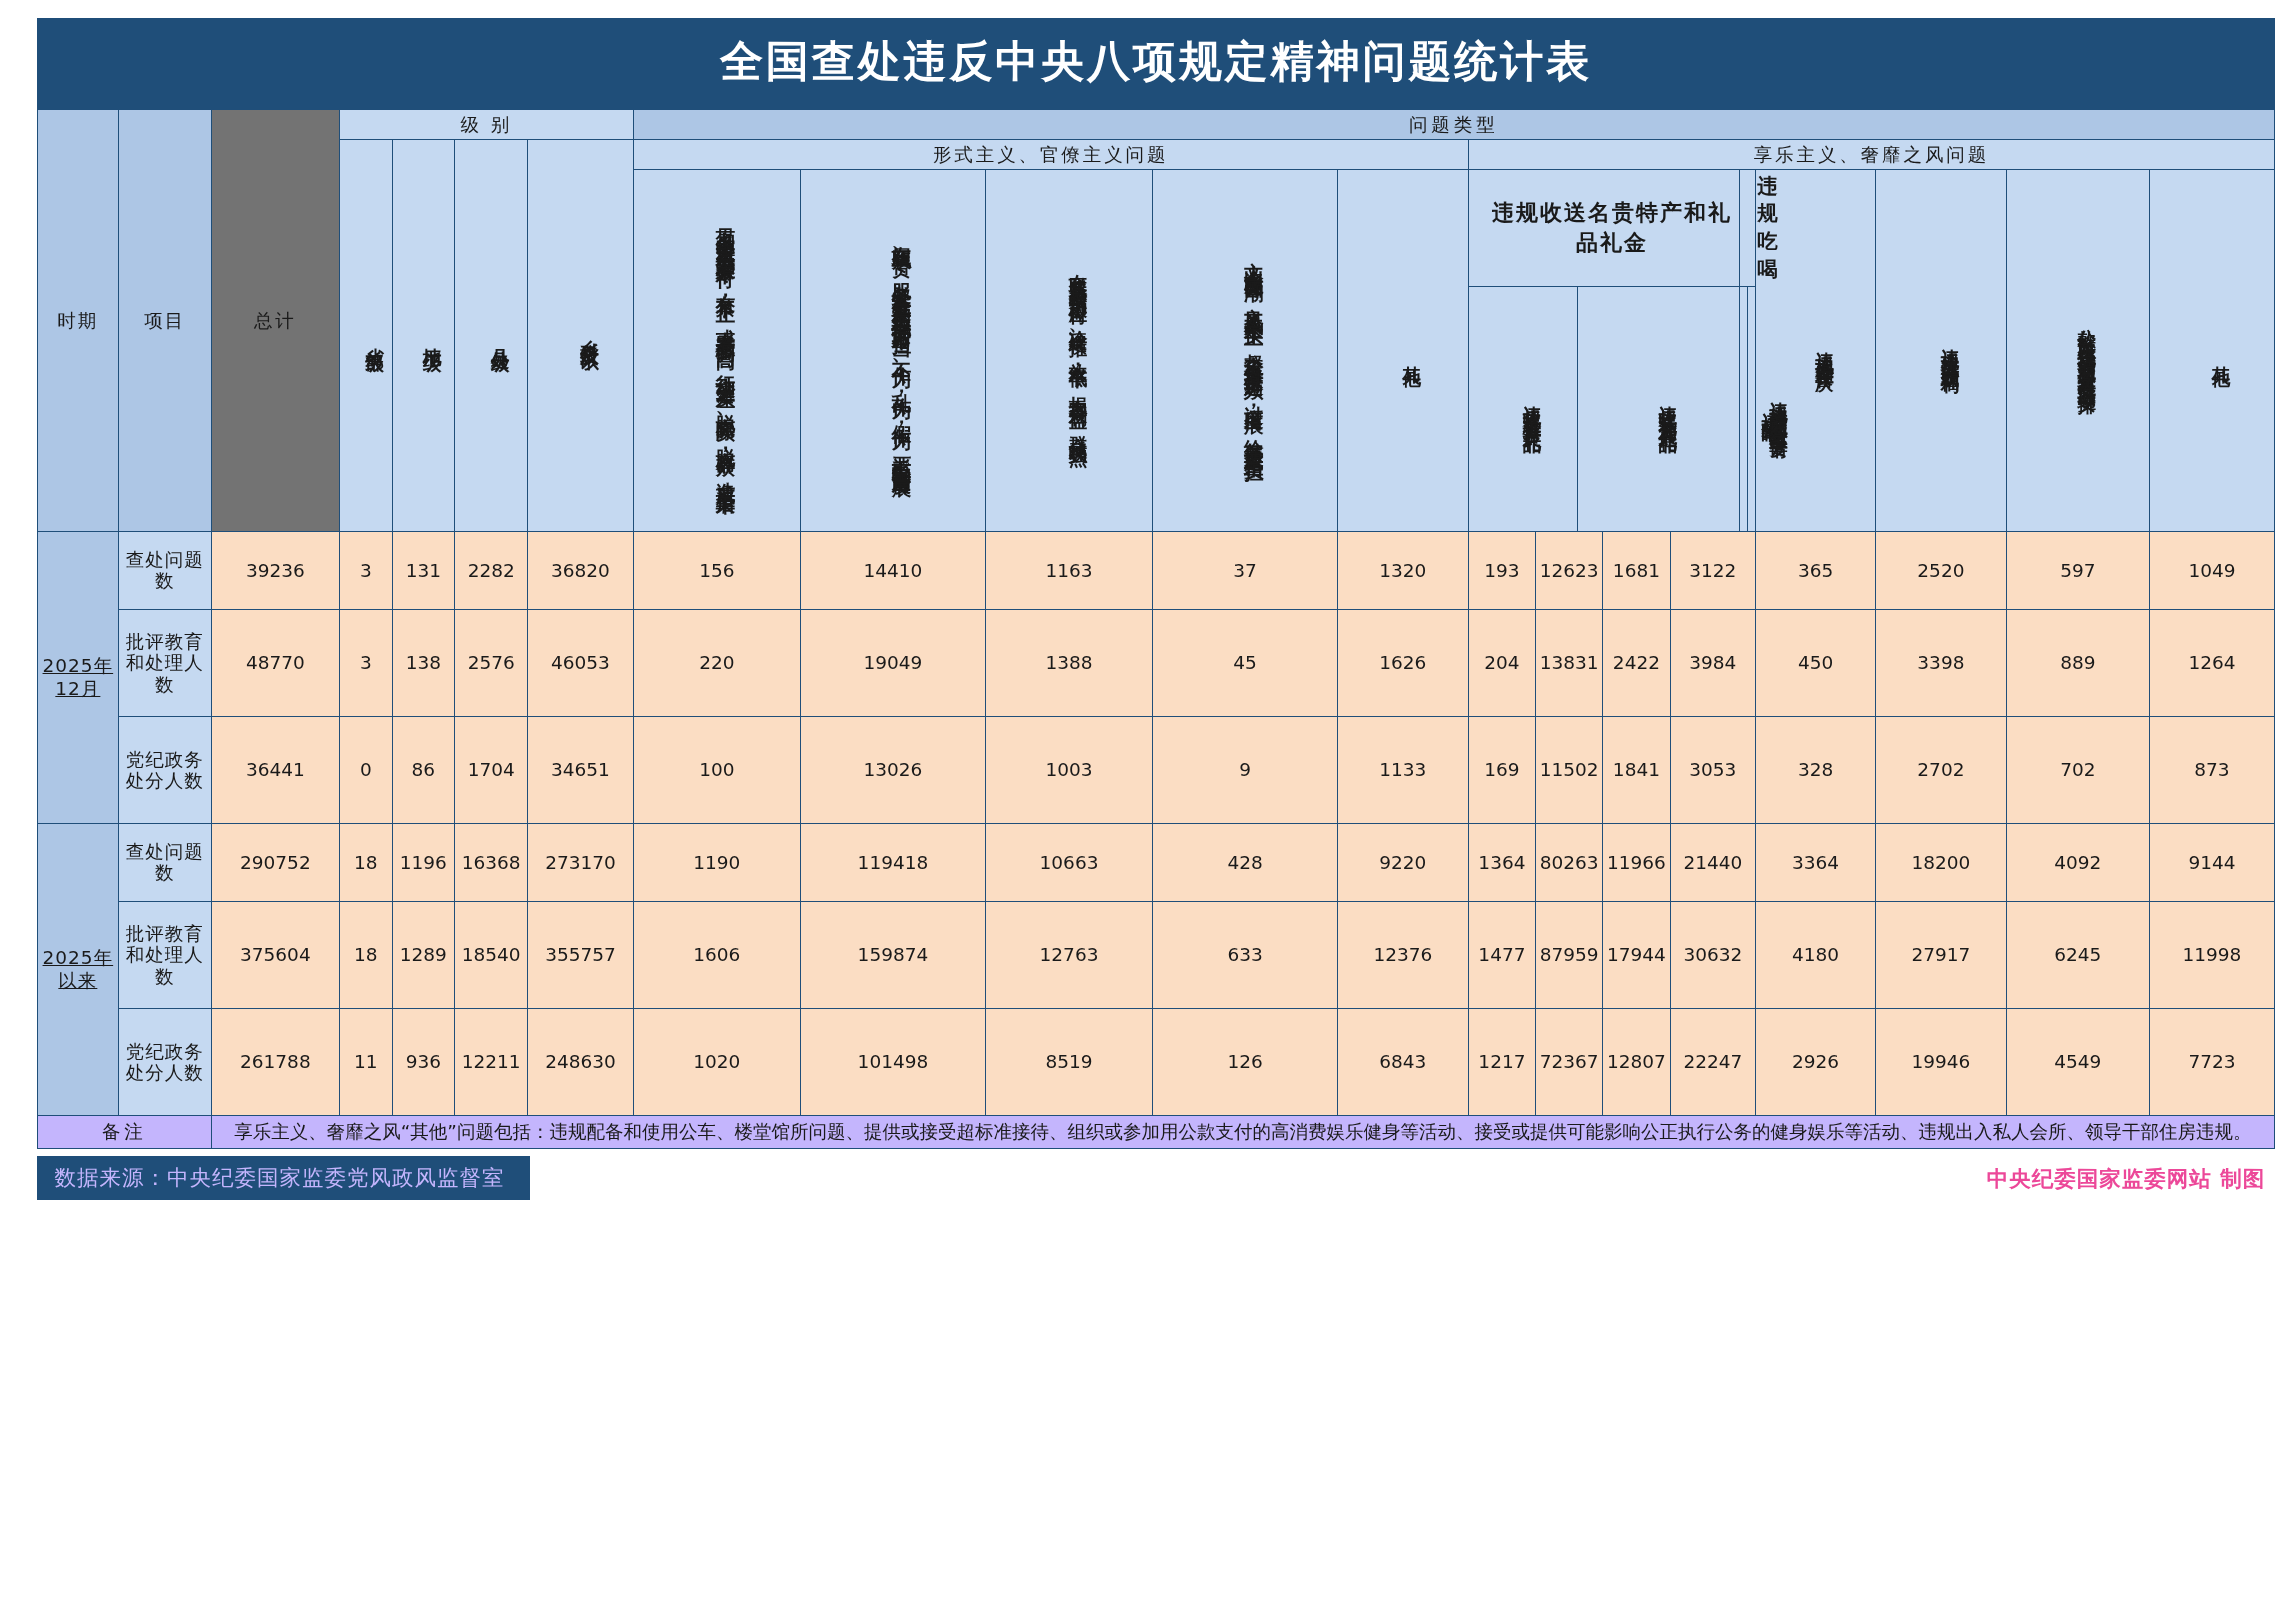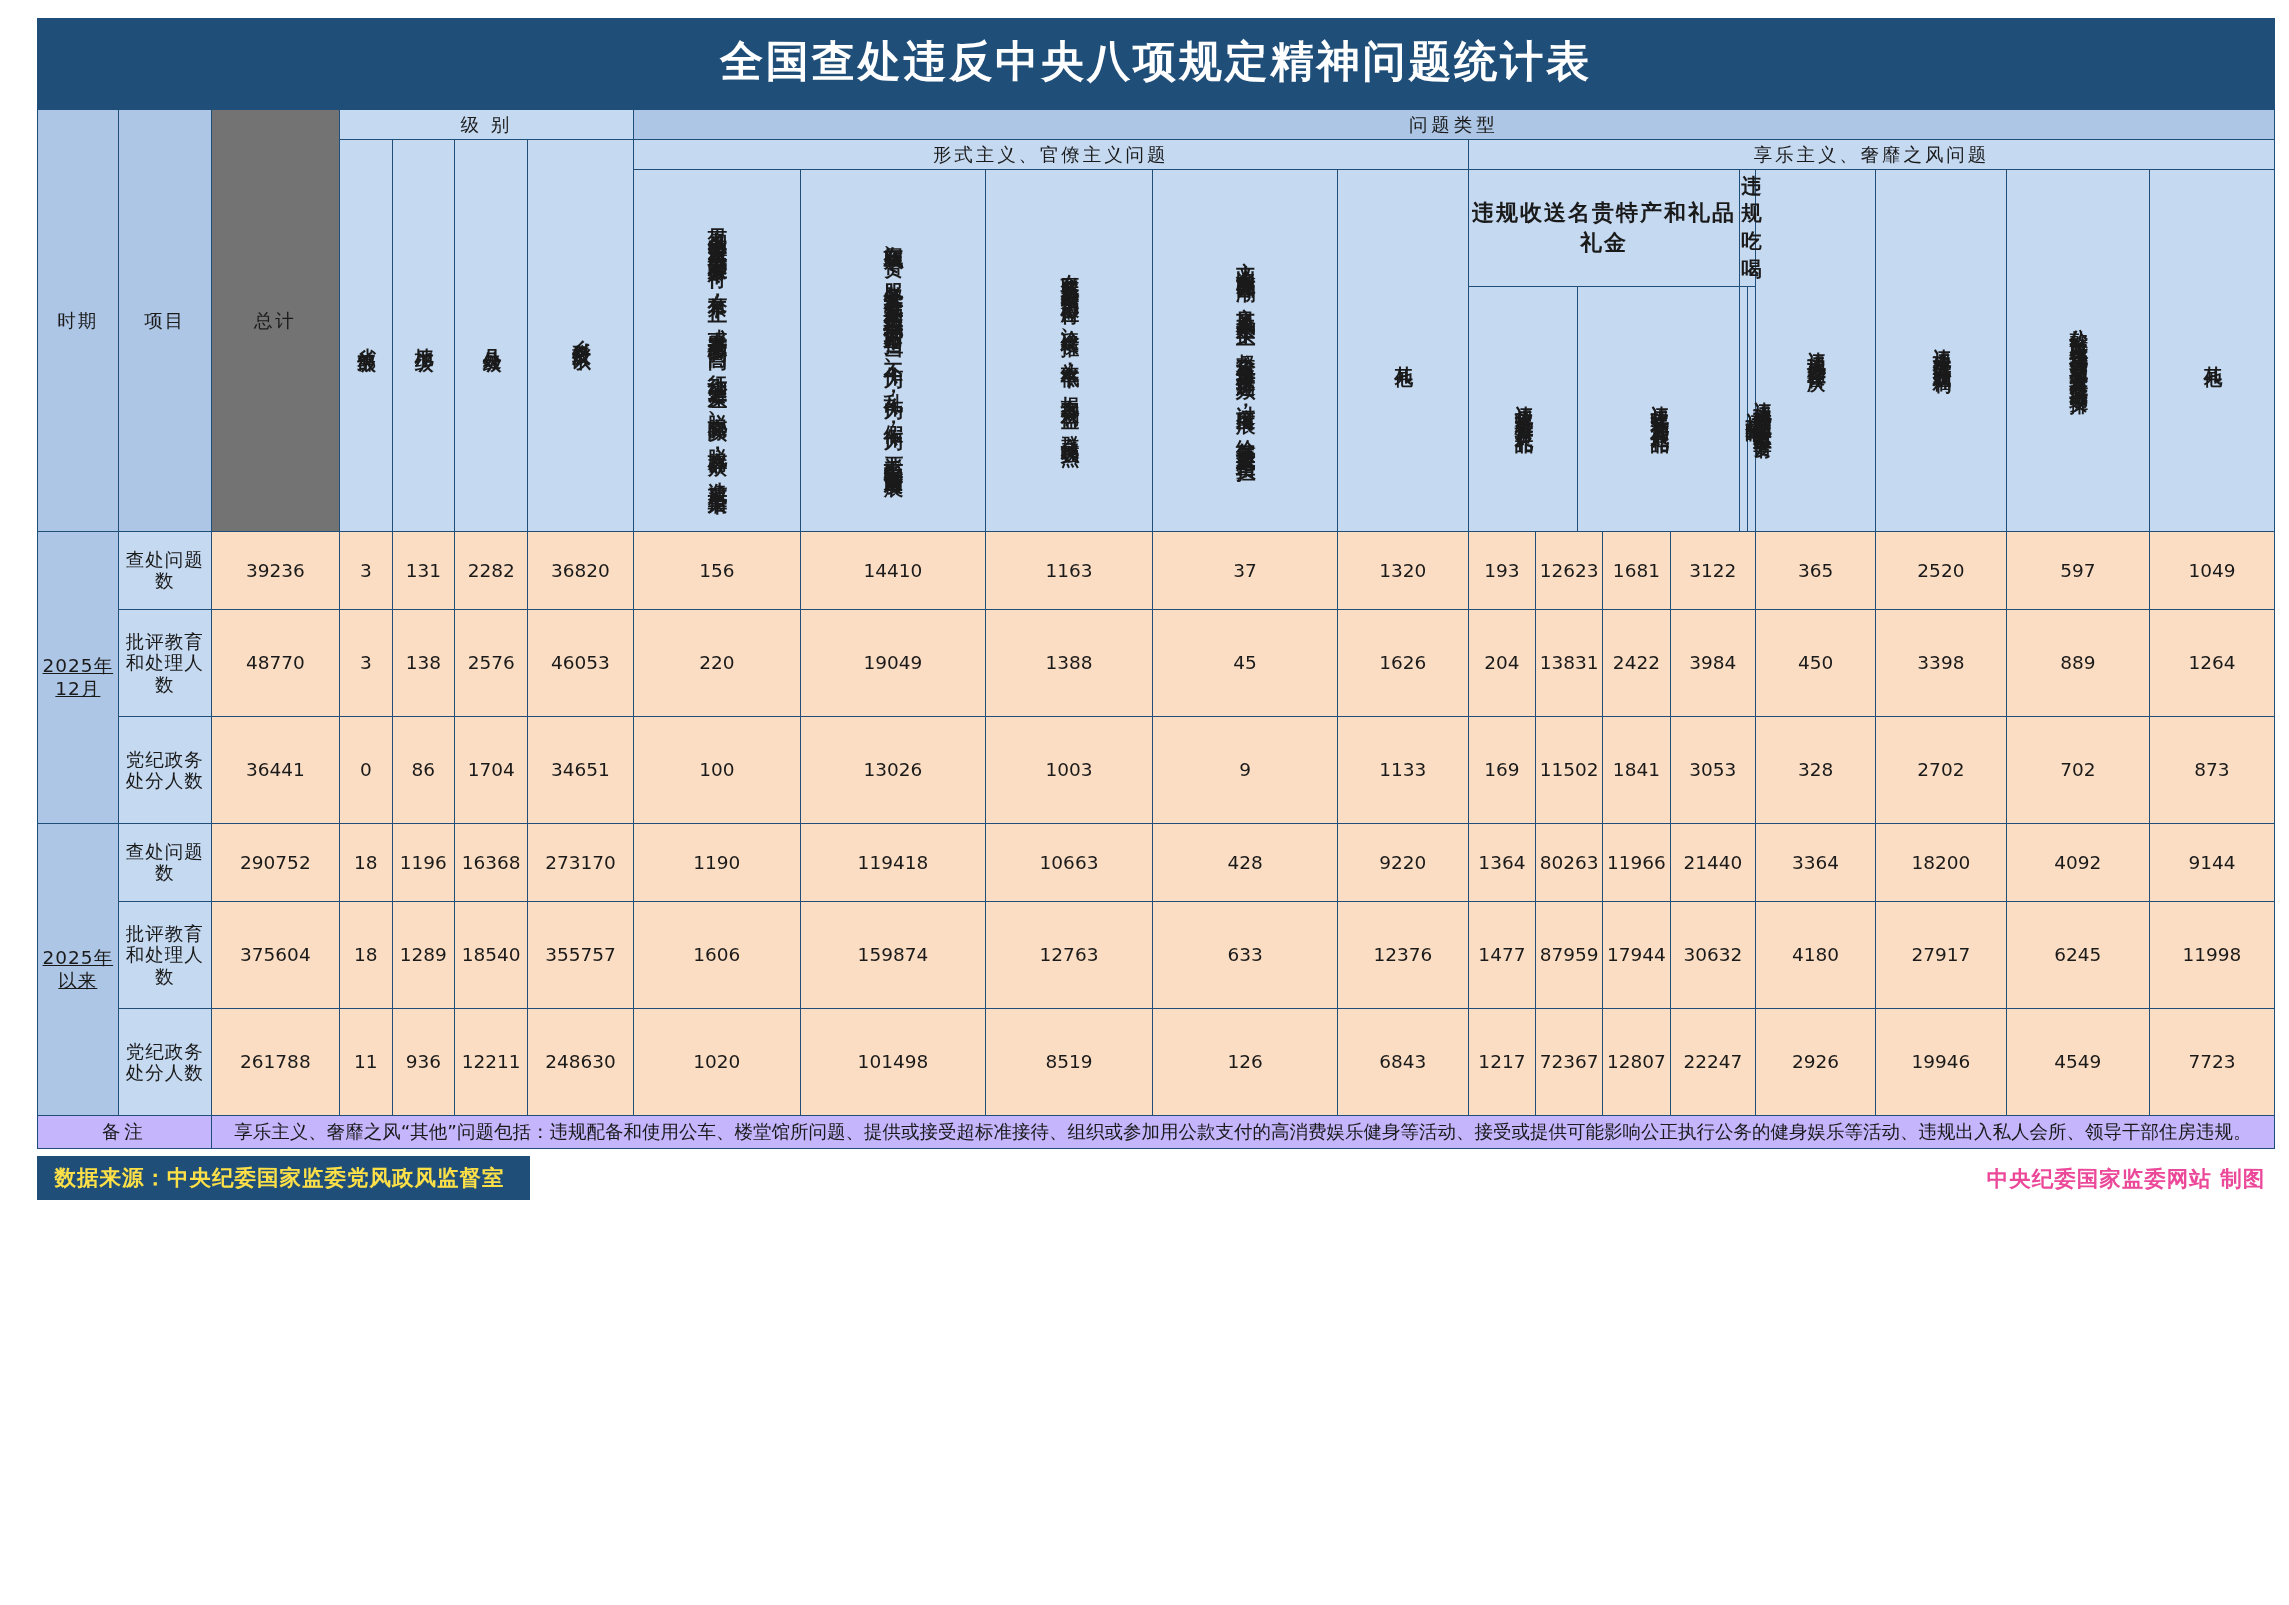--- a/index.html
+++ b/index.html
@@ -50,43 +50,44 @@
   .vtext {
     writing-mode: vertical-rl;
     text-orientation: upright;
     letter-spacing: 2.9px;
     line-height: 1.35;
     margin: 0 auto;
     display: inline-block;
     max-height: 312px;
     font-size: 19.5px;
     font-weight: bold;
+    padding-left: 16px;
   }
   .vtext.tall { max-height: 322px; }
   .vtext.short { max-height: 293px; font-size: 18.5px; }
   .vtext.mini { max-height: 185px; font-size: 18.5px; }
   .vcell { height: 361px; }
   .hdr-total { background: #737373; font-weight: bold; font-size: 25px; letter-spacing: 2.9px;}
   .note-row td { background: #c4b5fd; }
   .note-lbl { background: #c5d9f1; font-weight: bold; font-size: 22.4px; letter-spacing: 3.9px; }
   .note-txt {
     text-align: left; font-size: 20.5px; line-height: 1.5;
     padding: 9.8px 15.6px 9.8px 39px; background: #ffffff; color: #1a1a1a;
   }
   .footer {
     display: flex;
     justify-content: space-between;
     align-items: center;
     margin-top: 7.8px;
   }
   .footer-left {
     background: #1f4e79;
-    color: #fde047;
+    color: #c4b5fd;
     font-size: 21.5px;
-    font-weight: bold;
+    font-weight: normal;
     padding: 6.8px 25px 7.8px 17.6px;
     letter-spacing: 1px;
   }
   .footer-right {
     color: #ec4899;
     font-size: 21.5px;
     font-weight: bold;
     padding-right: 9.8px;
     letter-spacing: 1px;
   }

